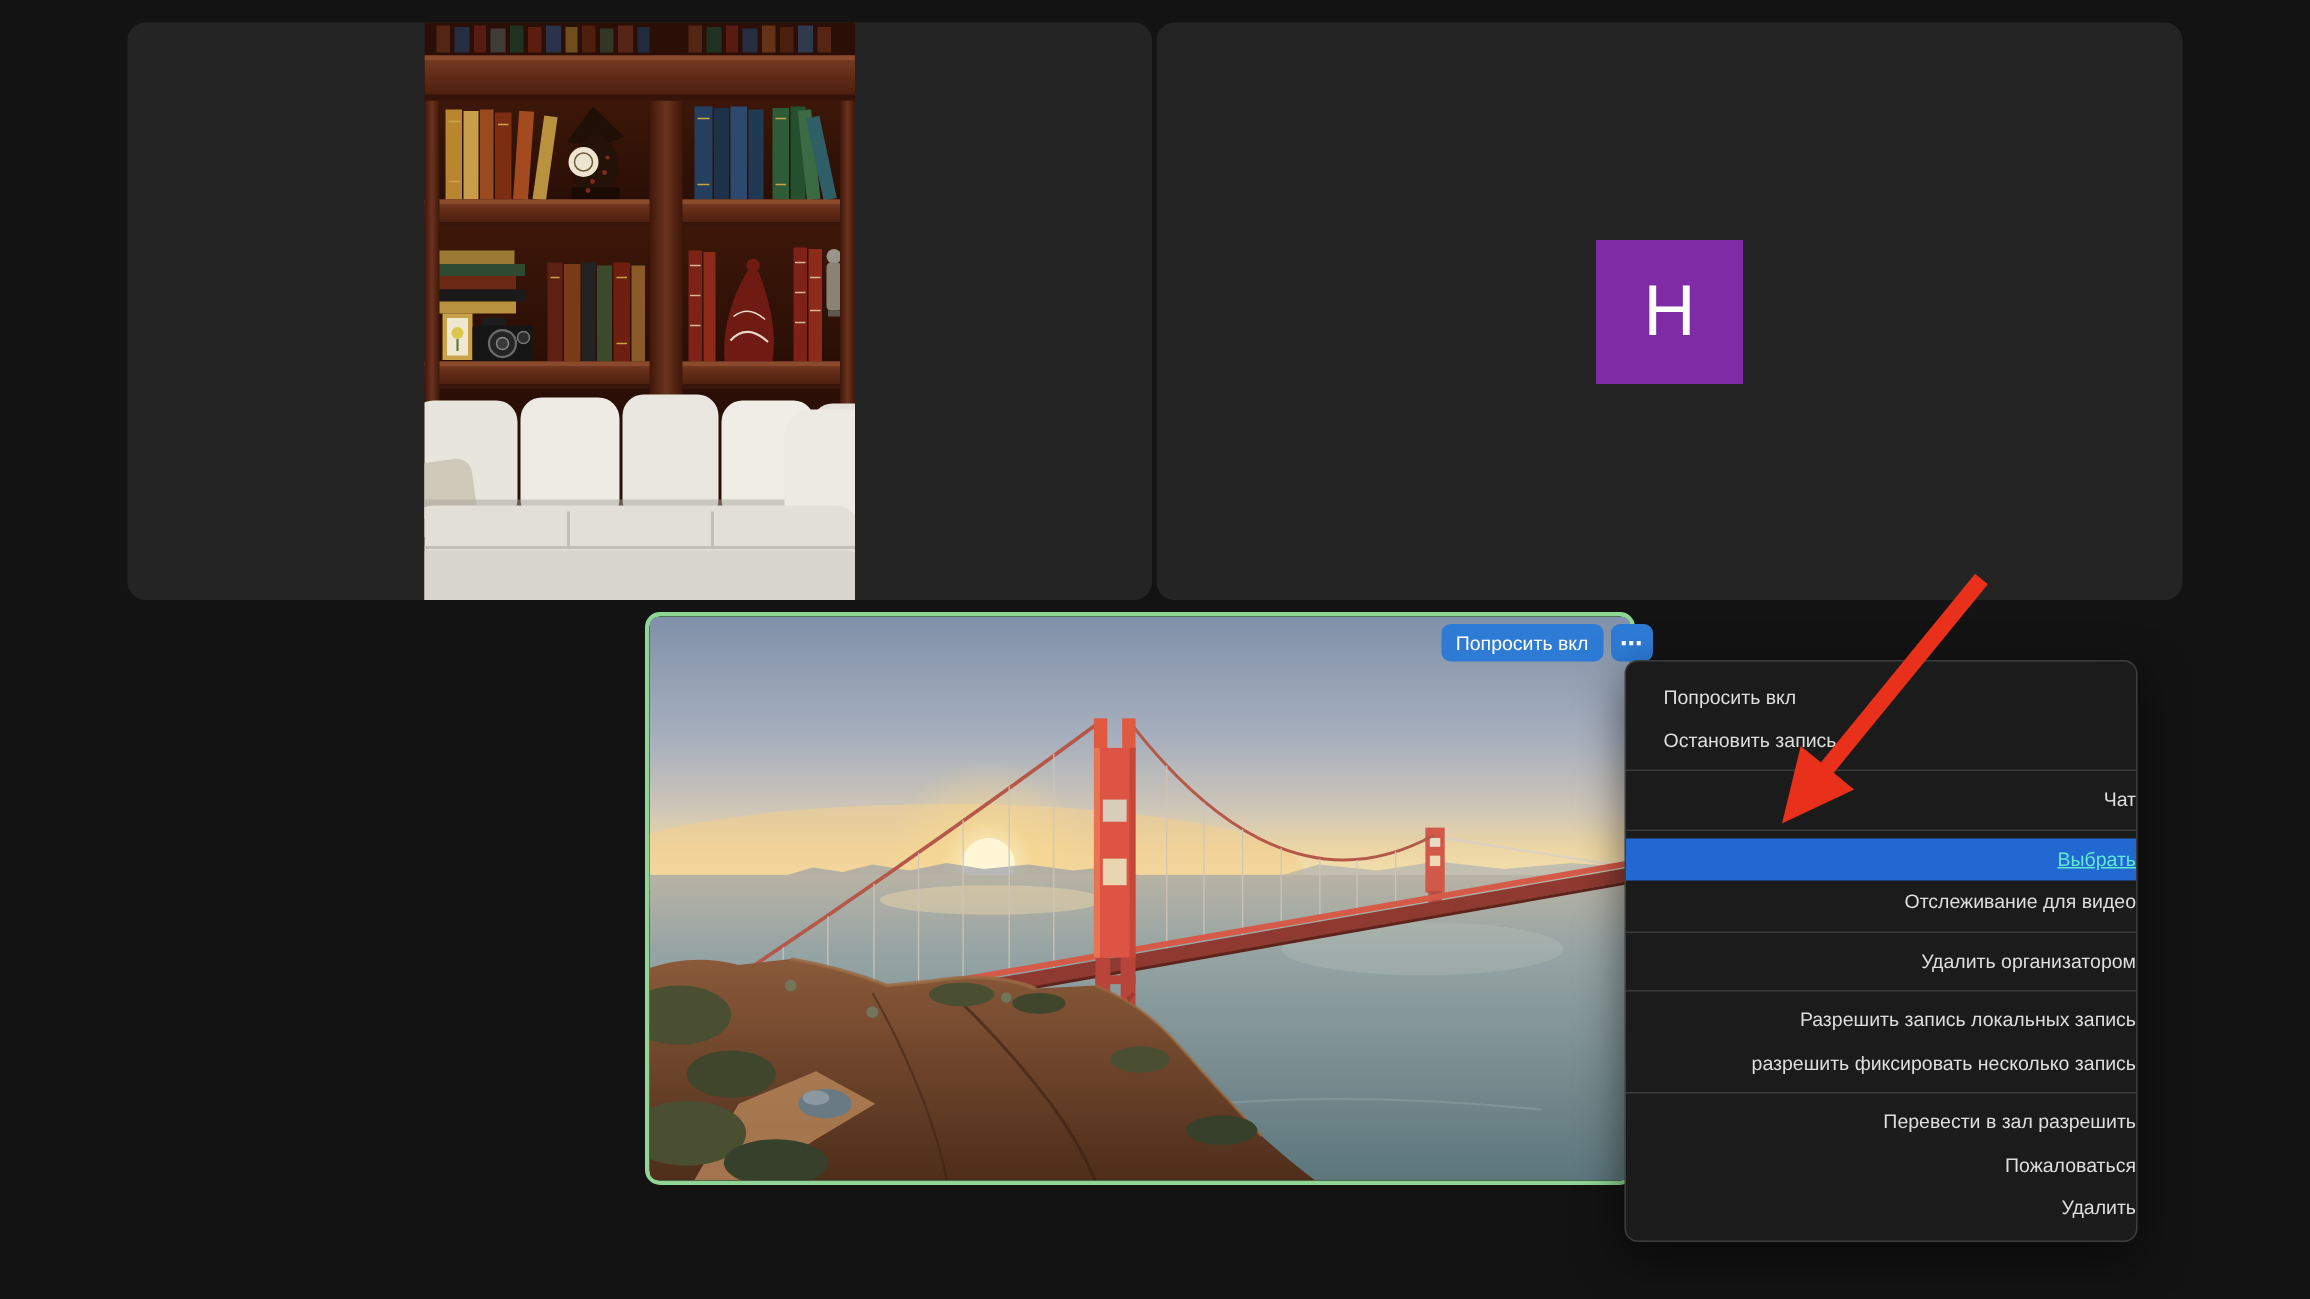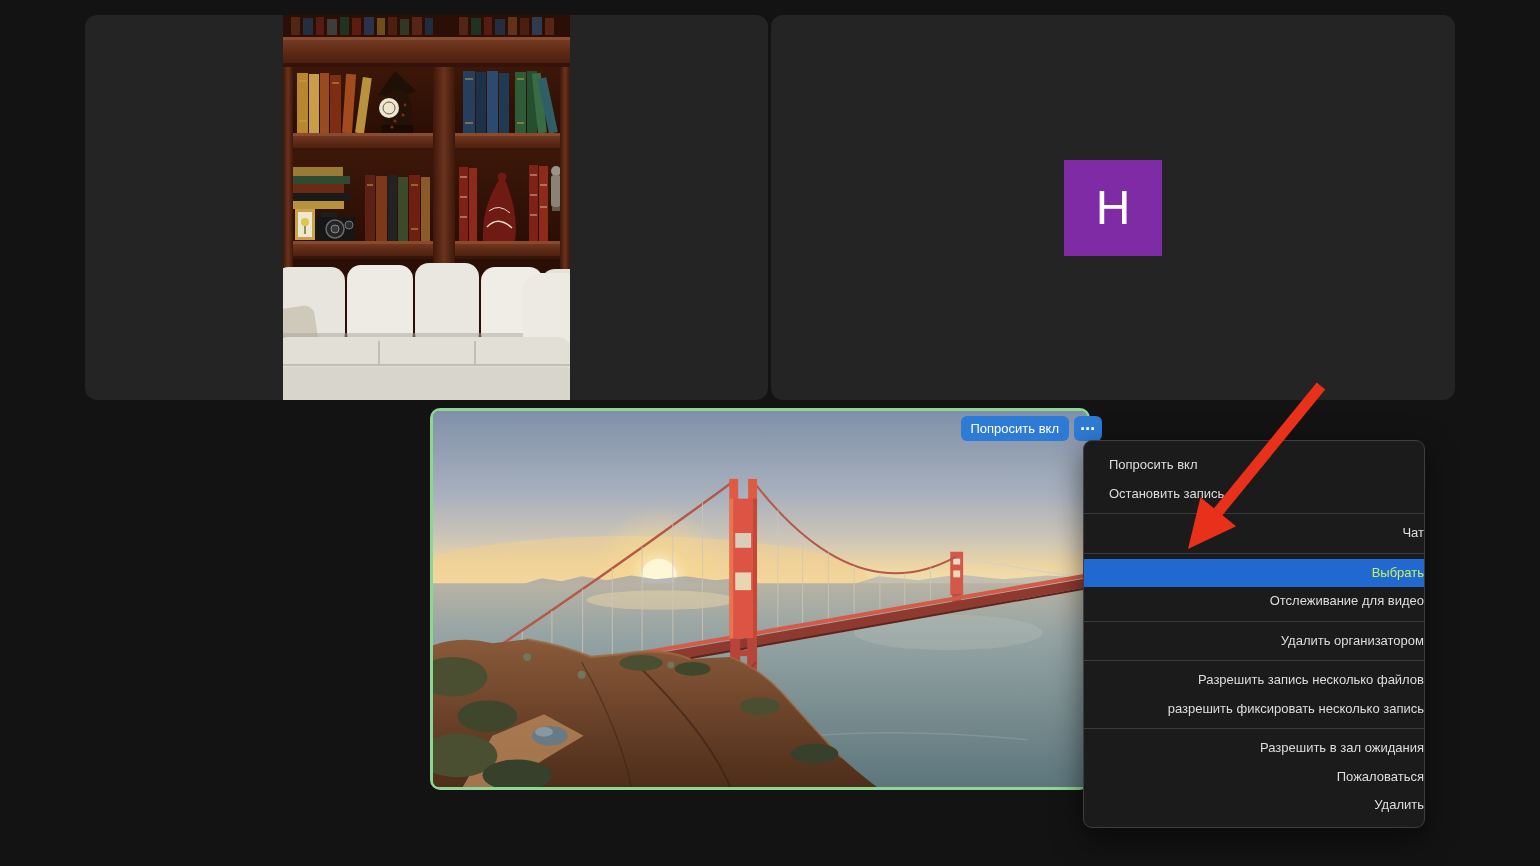--- a/index.html
+++ b/index.html
@@ -59,21 +59,22 @@
   }
   .menu-group{padding:5px 0;}
   .menu-group:first-child{padding-top:8px;}
   .menu-group + .menu-group{border-top:1px solid var(--divider,#3a3a3a);text-align:right;}
   .menu-item{
     height:28.5px;line-height:28.5px;padding-left:25px;
     white-space:nowrap;cursor:pointer;
   }
   .menu-item.highlighted{
     background:var(--highlight-blue,#2268d1);
-    color:#bef264;
+    color:#5eead4;
+    text-decoration:underline;
   }
   
   .arrow-overlay{
     position:absolute;left:0;top:0;width:1540px;height:866px;
     pointer-events:none;z-index:50;
   }
 </style>
 </head>
 <body>
 
@@ -387,25 +388,25 @@
     <div class="menu-item">Чат</div>
   </div>
   <div class="menu-group">
     <div class="menu-item highlighted">Выбрать</div>
     <div class="menu-item">Отслеживание для видео</div>
   </div>
   <div class="menu-group">
     <div class="menu-item">Удалить организатором</div>
   </div>
   <div class="menu-group">
-    <div class="menu-item">Разрешить запись несколько файлов</div>
+    <div class="menu-item">Разрешить запись локальных запись</div>
     <div class="menu-item">разрешить фиксировать несколько запись</div>
   </div>
   <div class="menu-group">
-    <div class="menu-item">Разрешить в зал ожидания</div>
+    <div class="menu-item">Перевести в зал разрешить</div>
     <div class="menu-item">Пожаловаться</div>
     <div class="menu-item">Удалить</div>
   </div>
 </div>
 
 <svg class="arrow-overlay" viewBox="0 0 1540 866">
   <line x1="1321" y1="386" x2="1218" y2="512" stroke="var(--arrow-red,#e8301a)" stroke-width="11"></line>
   <polygon points="1188,549 1200.5,497.3 1236.1,526.3" fill="var(--arrow-red,#e8301a)"></polygon>
 </svg>
 

